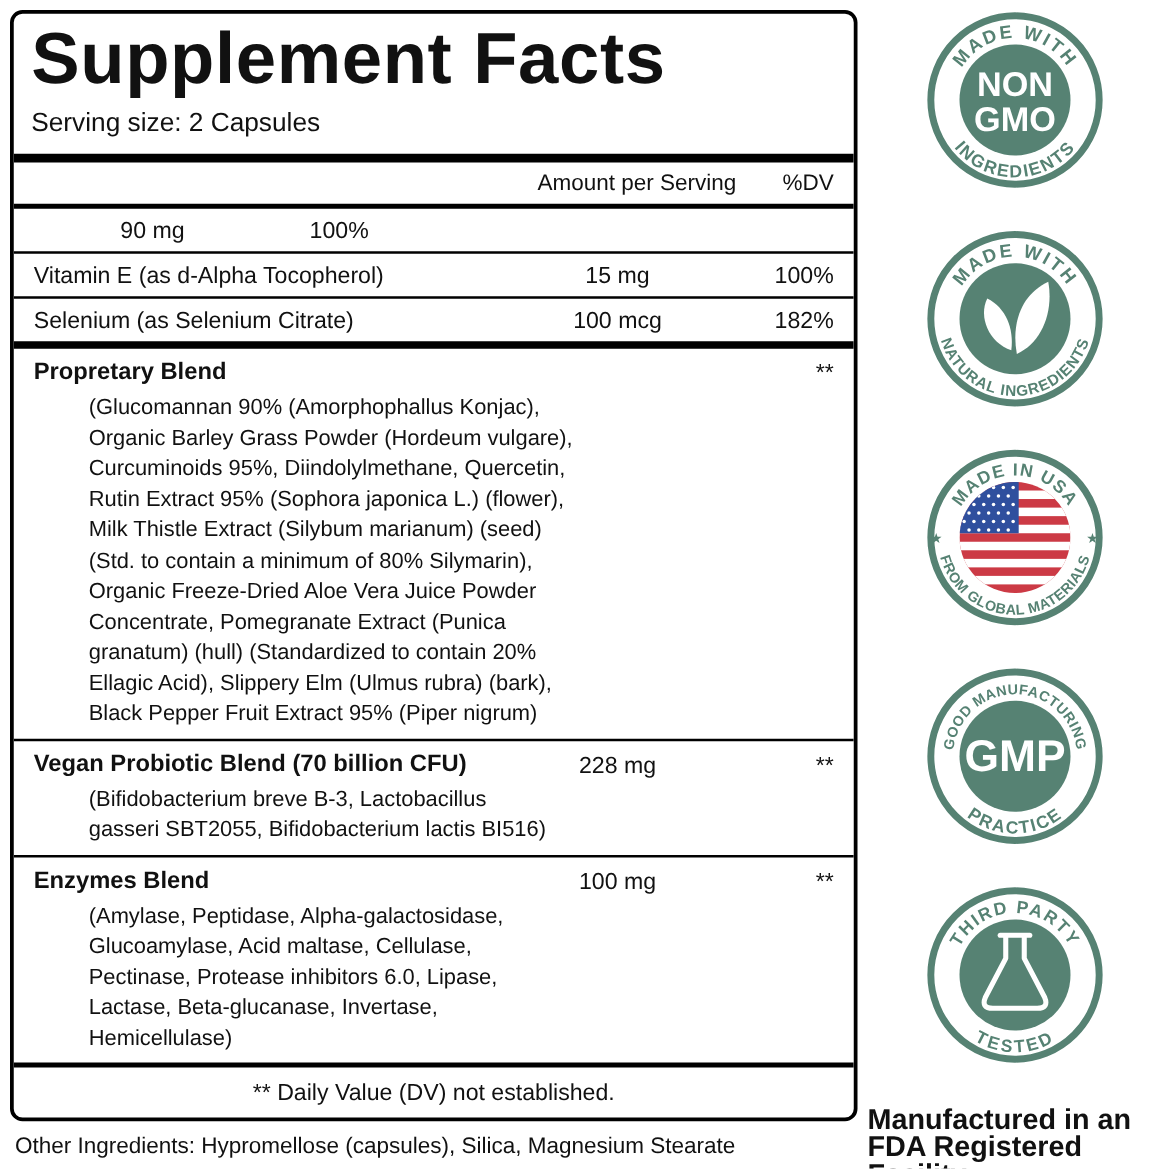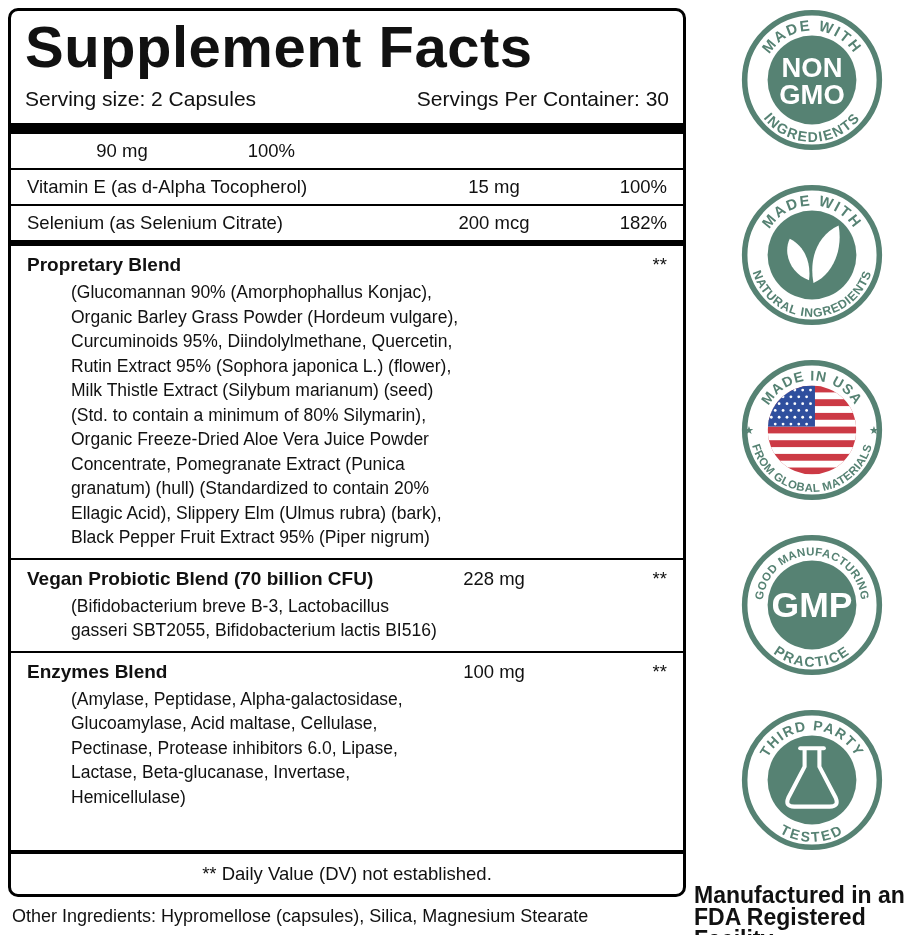--- a/index.html
+++ b/index.html
@@ -66,43 +66,47 @@
 </head>
 <body>
 
 <div class="page">
 
   <div class="facts-panel">
     <div class="panel-head">
       <div class="panel-title">Supplement Facts</div>
       <div class="serving-row">
         <span>Serving size: 2 Capsules</span>
-        <span>Servings Per Container: 30</span>
       </div>
     </div>
 
     <div class="bar-thick"></div>
 
+    <div class="frow colhead">
+      <span class="c-name"></span>
+      <span class="c-amount">Amount per Serving</span>
+      <span class="c-dv">%DV</span>
+    </div>
 
     <div class="rule-med"></div>
 
     <div class="frow">
       <span class="c-amount">90 mg</span>
       <span class="c-dv">100%</span>
     </div>
     <div class="rule-thin"></div>
     <div class="frow">
       <span class="c-name">Vitamin E (as d-Alpha Tocopherol)</span>
       <span class="c-amount">15 mg</span>
       <span class="c-dv">100%</span>
     </div>
     <div class="rule-thin"></div>
     <div class="frow">
       <span class="c-name">Selenium (as Selenium Citrate)</span>
-      <span class="c-amount">200 mcg</span>
+      <span class="c-amount">100 mcg</span>
       <span class="c-dv">182%</span>
     </div>
 
     <div class="rule-thick"></div>
 
     <div class="blend-sec">
       <div class="blend-row">
         <span class="c-name">Propretary Blend</span>
         <span class="c-dv">**</span>
       </div>

